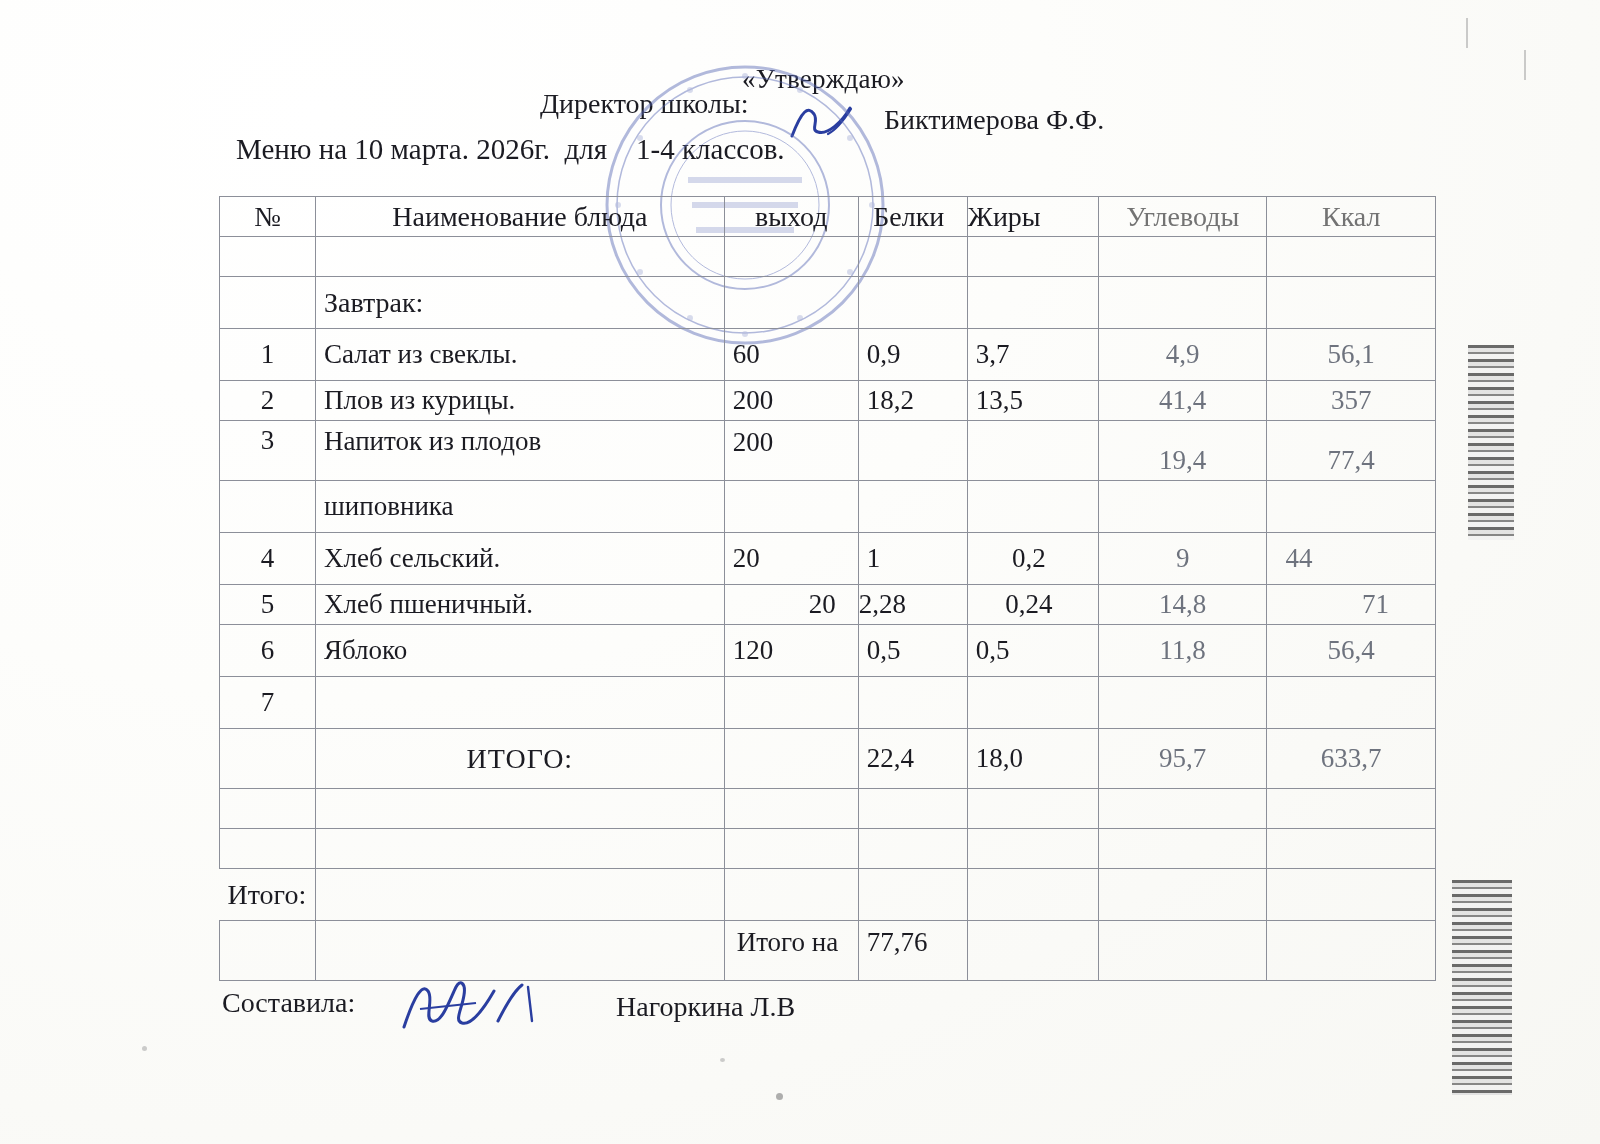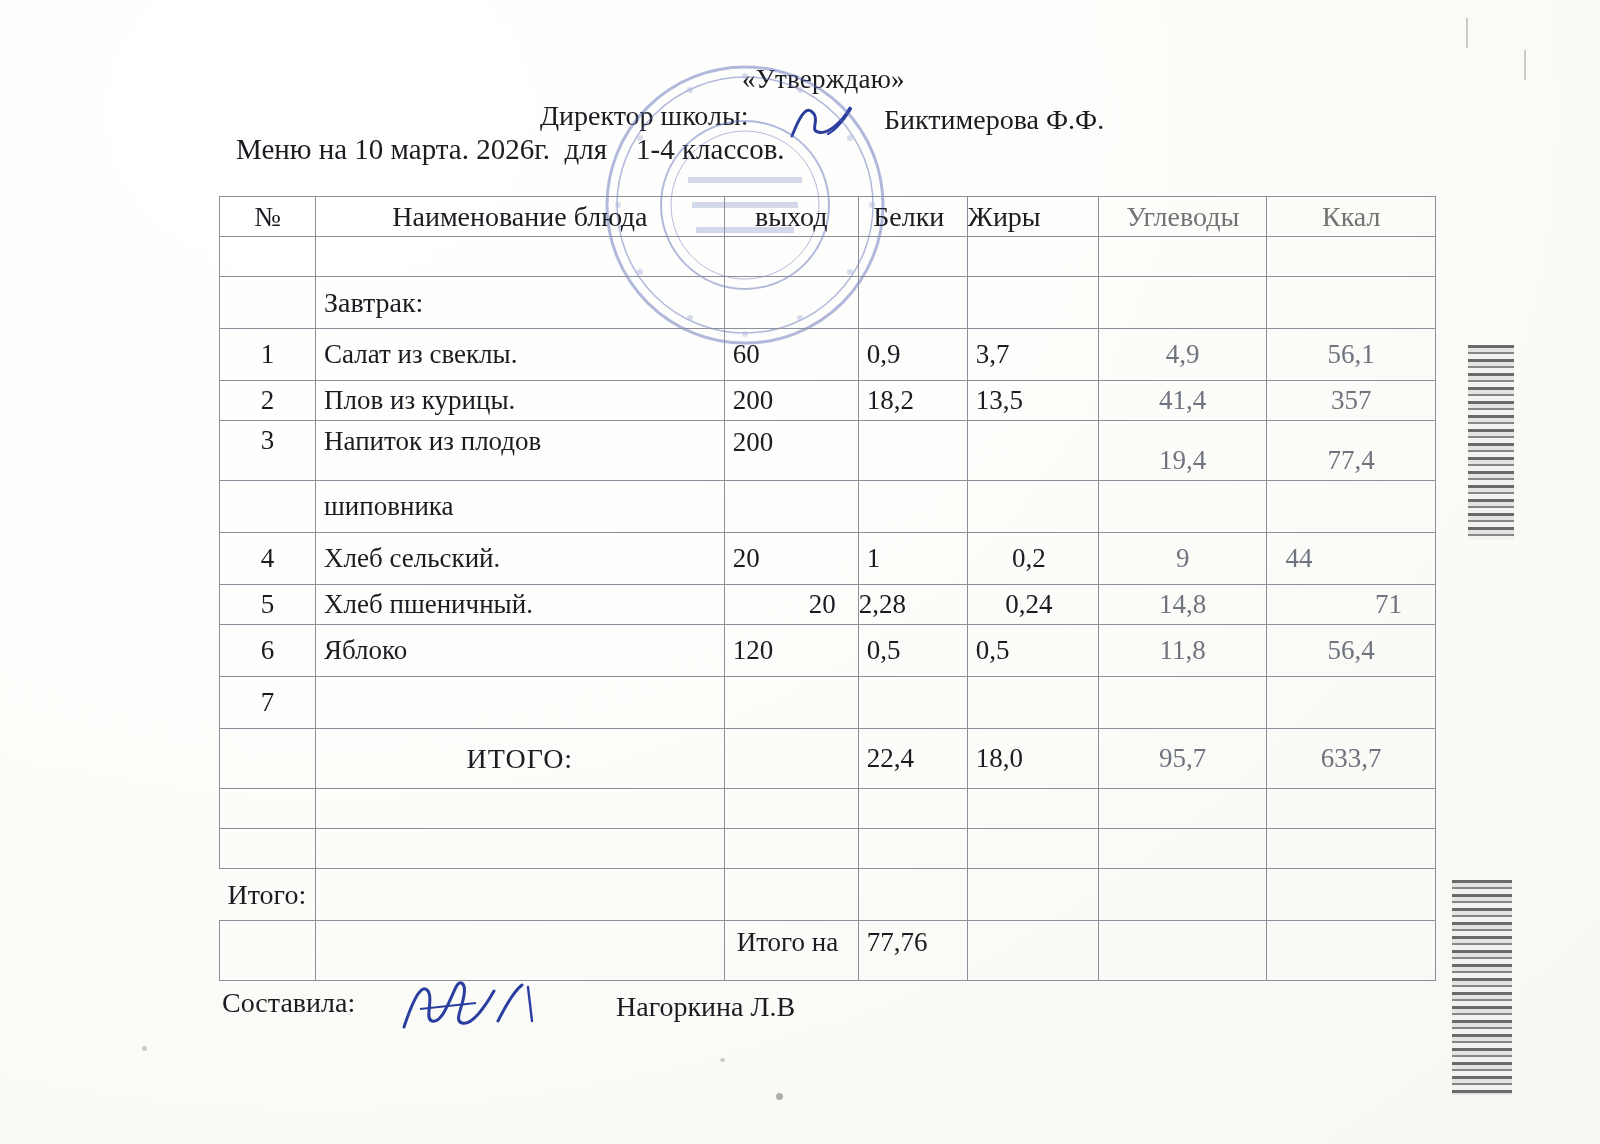--- a/index.html
+++ b/index.html
@@ -34,21 +34,21 @@
   .hdr-approve {
     position: absolute;
     left: 742px;
     top: 64px;
     font-size: 27px;
     letter-spacing: .2px;
   }
   .hdr-director {
     position: absolute;
     left: 540px;
-    top: 100px;
+    top: 88px;
     font-size: 28px;
   }
   .hdr-director-name {
     position: absolute;
     left: 884px;
     top: 104px;
     font-size: 28px;
     text-align: right;
   }
   .hdr-menu {
@@ -295,21 +295,21 @@
       <td class="c-kcal" style="text-align:left;padding-left:18px">44</td>
     </tr>
 
     <tr class="h-small">
       <td class="c-num">5</td>
       <td class="c-name">Хлеб пшеничный.</td>
       <td class="c-out" style="text-align:right;padding-right:22px">20</td>
       <td class="c-prot" style="text-align:left;padding-left:0">2,28</td>
       <td class="c-fat" style="text-align:center;padding-left:0">0,24</td>
       <td class="c-carb">14,8</td>
-      <td class="c-kcal" style="text-align:right;padding-right:33px">71</td>
+      <td class="c-kcal" style="text-align:right;padding-right:46px">71</td>
     </tr>
 
     <tr class="h-mid">
       <td class="c-num">6</td>
       <td class="c-name">Яблоко</td>
       <td class="c-out">120</td>
       <td class="c-prot">0,5</td>
       <td class="c-fat">0,5</td>
       <td class="c-carb">11,8</td>
       <td class="c-kcal">56,4</td>

